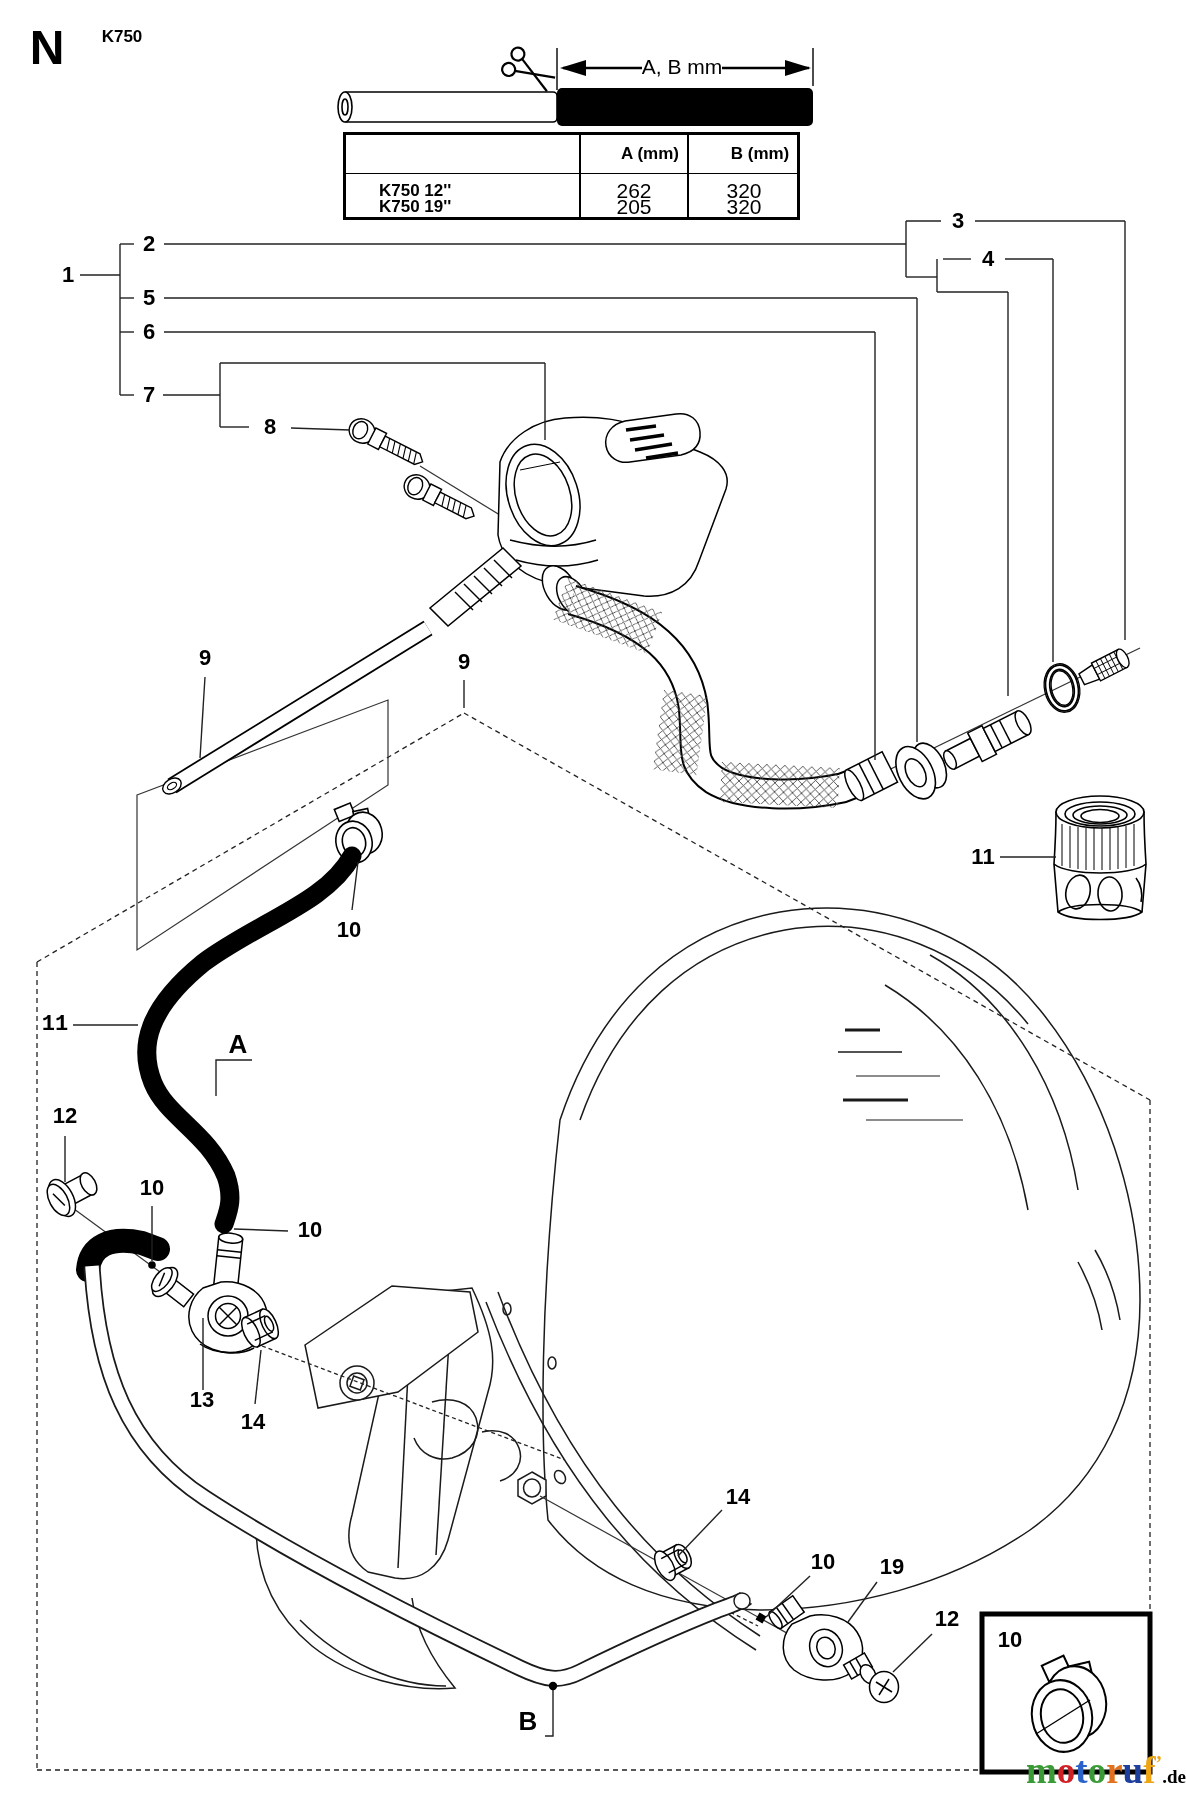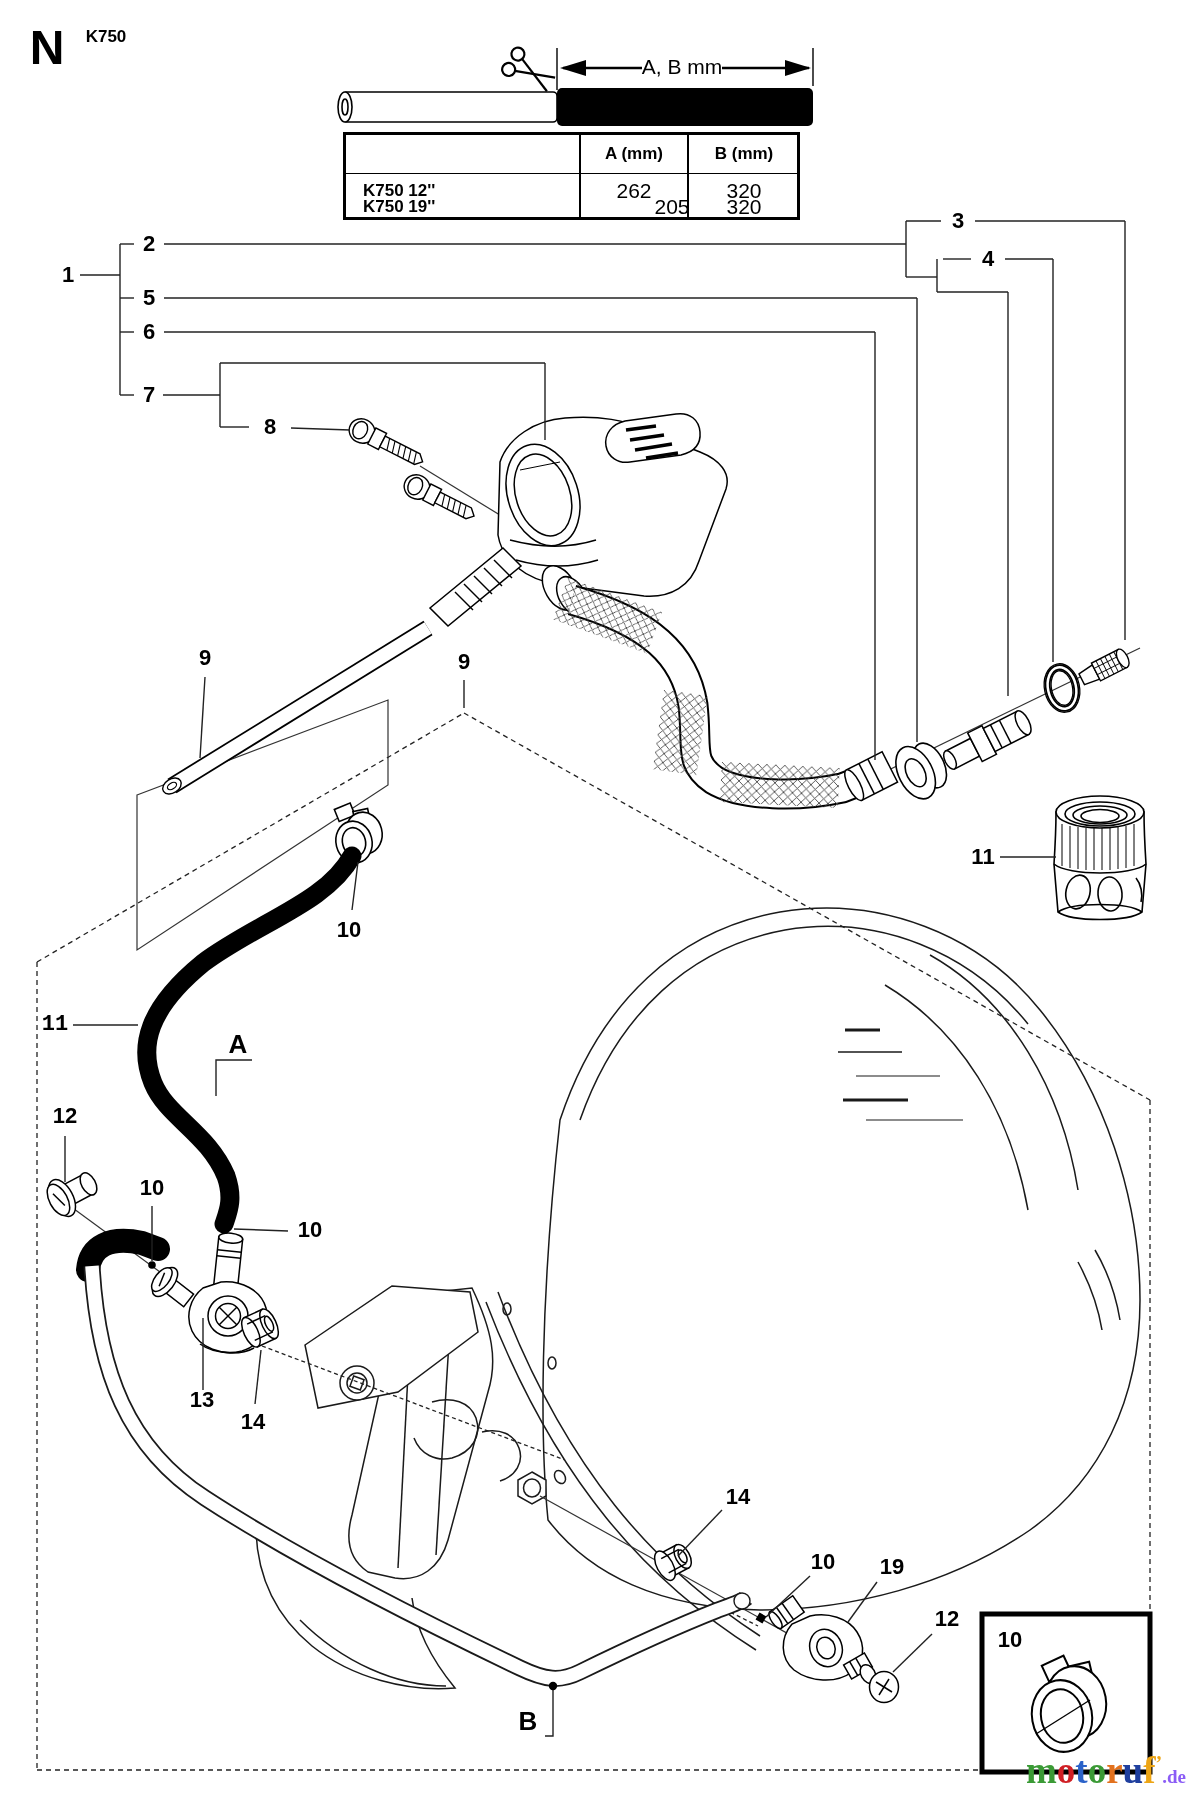--- a/index.html
+++ b/index.html
@@ -1,33 +1,33 @@
 <!DOCTYPE html>
 <html><head>
 <meta charset="utf-8">
 <style>
   html,body{margin:0;padding:0;background:#e8e8e8;}
   .page{position:relative;width:1186px;height:1800px;background:#ffffff;overflow:hidden;
         font-family:"Liberation Sans", sans-serif;}
   svg.art{position:absolute;left:0;top:0;}
   .lbl{position:absolute;transform:translate(-50%,-50%);font-weight:bold;font-size:22px;color:#000;
        white-space:nowrap;line-height:1;}
-  .lbl.small{font-size:17px;}
+  .lbl.small{font-size:17px;margin-left:16px;}
   .lbl.big{font-size:48px;}
   .lbl.letter{font-size:26px;}
   .lbl.plain{font-weight:normal;font-size:21px;}
   .lbl.leftal{transform:translate(0,-50%);}
   .tbl{position:absolute;left:343px;top:132px;width:457px;height:88px;border:3.5px solid #000;
        box-sizing:border-box;background:#fff;}
   .tbl .v1,.tbl .v2{position:absolute;top:0;bottom:0;width:1.6px;background:#000;}
   .tbl .v1{left:233px;} .tbl .v2{left:341px;}
   .tbl .hsep{position:absolute;left:0;right:0;top:37.5px;height:1.6px;background:#000;}
   .wm{position:absolute;left:1026px;top:1752px;font-family:"Liberation Serif", serif;
       font-weight:bold;font-size:37px;letter-spacing:0px;line-height:1;}
-  .wm .suffix{font-size:19px;color:#8b5cf6;font-weight:bold;}
+  .wm .suffix{font-size:19px;color:#000000;font-weight:bold;}
   .wm .tick{color:#eda515;font-size:20px;vertical-align:super;}
 </style>
 </head>
 <body>
 
 <div class="page">
 
 <svg class="art" width="1186" height="1800" viewBox="0 0 1186 1800">
   <defs>
     <pattern id="xh" width="9" height="9" patternUnits="userSpaceOnUse">
@@ -443,21 +443,21 @@
   <div class="v1"></div>
   <div class="v2"></div>
   <div class="hsep"></div>
 </div>
 <div class="lbl small" style="left:634px;top:153px;">A (mm)</div>
 <div class="lbl small" style="left:744px;top:153px;">B (mm)</div>
 <div class="lbl small leftal" style="left:363px;top:190px;">K750 12''</div>
 <div class="lbl small leftal" style="left:363px;top:206px;">K750 19''</div>
 <div class="lbl plain" style="left:634px;top:190px;">262</div>
 <div class="lbl plain" style="left:744px;top:190px;">320</div>
-<div class="lbl plain" style="left:634px;top:206px;margin-left:38px;">205</div>
+<div class="lbl plain" style="left:634px;top:206px;">205</div>
 <div class="lbl plain" style="left:744px;top:206px;">320</div>
 
 <div class="lbl" style="left:68px;top:275px;">1</div>
 <div class="lbl" style="left:149px;top:244px;">2</div>
 <div class="lbl" style="left:958px;top:221px;">3</div>
 <div class="lbl" style="left:988px;top:259px;">4</div>
 <div class="lbl" style="left:149px;top:298px;">5</div>
 <div class="lbl" style="left:149px;top:332px;">6</div>
 <div class="lbl" style="left:149px;top:395px;">7</div>
 <div class="lbl" style="left:270px;top:427px;">8</div>

